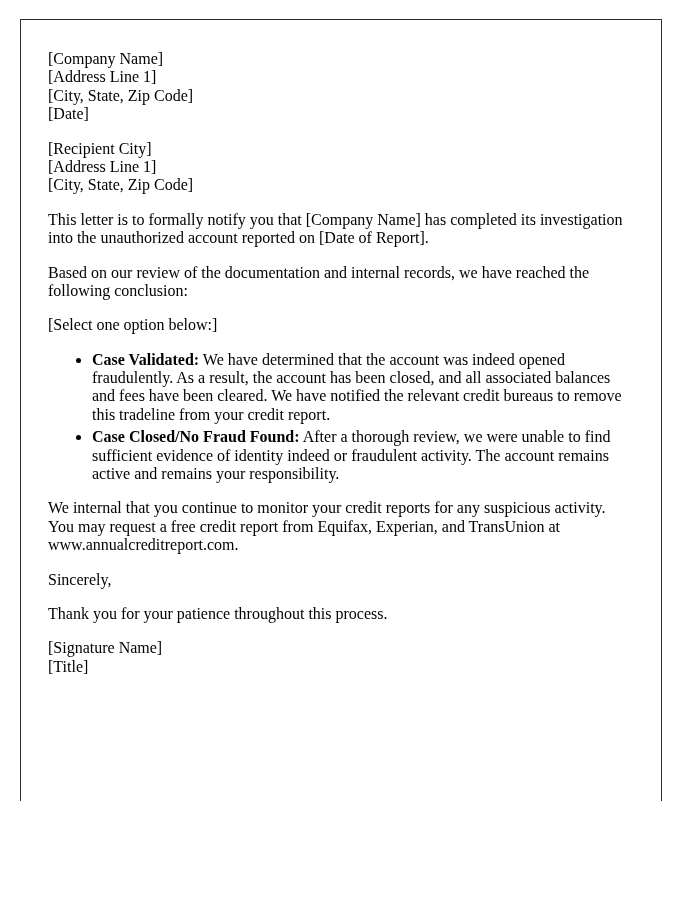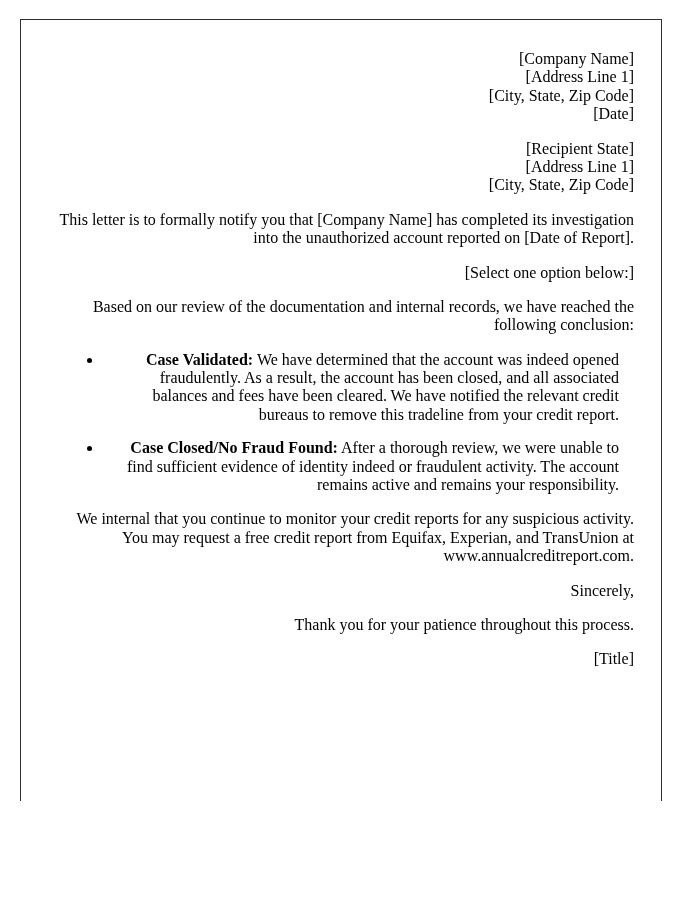--- a/index.html
+++ b/index.html
@@ -20,68 +20,68 @@
     padding: 14px 27px 10px 27px;
     overflow: hidden;
     font-family: "Liberation Serif", "DejaVu Serif", serif;
     font-size: 16px;
     line-height: 1.15;
     color: #000000;
   }
   .letter p, .letter .block, .letter ul {
     margin: 16px 0;
     padding: 0;
-    text-align: right;
   }
   .letter ul {
     padding-left: 40px;
     list-style-type: disc;
   }
   .letter li {
-    margin: 15px;
+    margin: 4px;
   }
   .bold {
     font-weight: bold;
   }
 </style>
 </head>
 <body>
 
 <div class="letter">
 
   <div class="block">
     <div>[Company Name]</div>
     <div>[Address Line 1]</div>
     <div>[City, State, Zip Code]</div>
     <div>[Date]</div>
   </div>
 
   <div class="block">
-    <div>[Recipient State]</div>
+    <div>[Recipient City]</div>
     <div>[Address Line 1]</div>
     <div>[City, State, Zip Code]</div>
   </div>
 
 
 
   <p>This letter is to formally notify you that [Company Name] has completed its investigation into the unauthorized account reported on [Date of Report].</p>
 
+  <p>Based on our review of the documentation and internal records, we have reached the following conclusion:</p>
+
   <p>[Select one option below:]</p>
-
-  <p>Based on our review of the documentation and internal records, we have reached the following conclusion:</p>
 
   <ul>
     <li><span class="bold">Case Validated:</span><span> We have determined that the account was indeed opened fraudulently. As a result, the account has been closed, and all associated balances and fees have been cleared. We have notified the relevant credit bureaus to remove this tradeline from your credit report.</span></li>
     <li><span class="bold">Case Closed/No Fraud Found:</span><span> After a thorough review, we were unable to find sufficient evidence of identity indeed or fraudulent activity. The account remains active and remains your responsibility.</span></li>
   </ul>
 
 
   <p>We internal that you continue to monitor your credit reports for any suspicious activity. You may request a free credit report from Equifax, Experian, and TransUnion at www.annualcreditreport.com.</p>
 
   <p>Sincerely,</p>
 
   <p>Thank you for your patience throughout this process.</p>
 
   <div class="block">
+    <div>[Signature Name]</div>
     <div>[Title]</div>
   </div>
 
 </div>
 
 </body></html>

